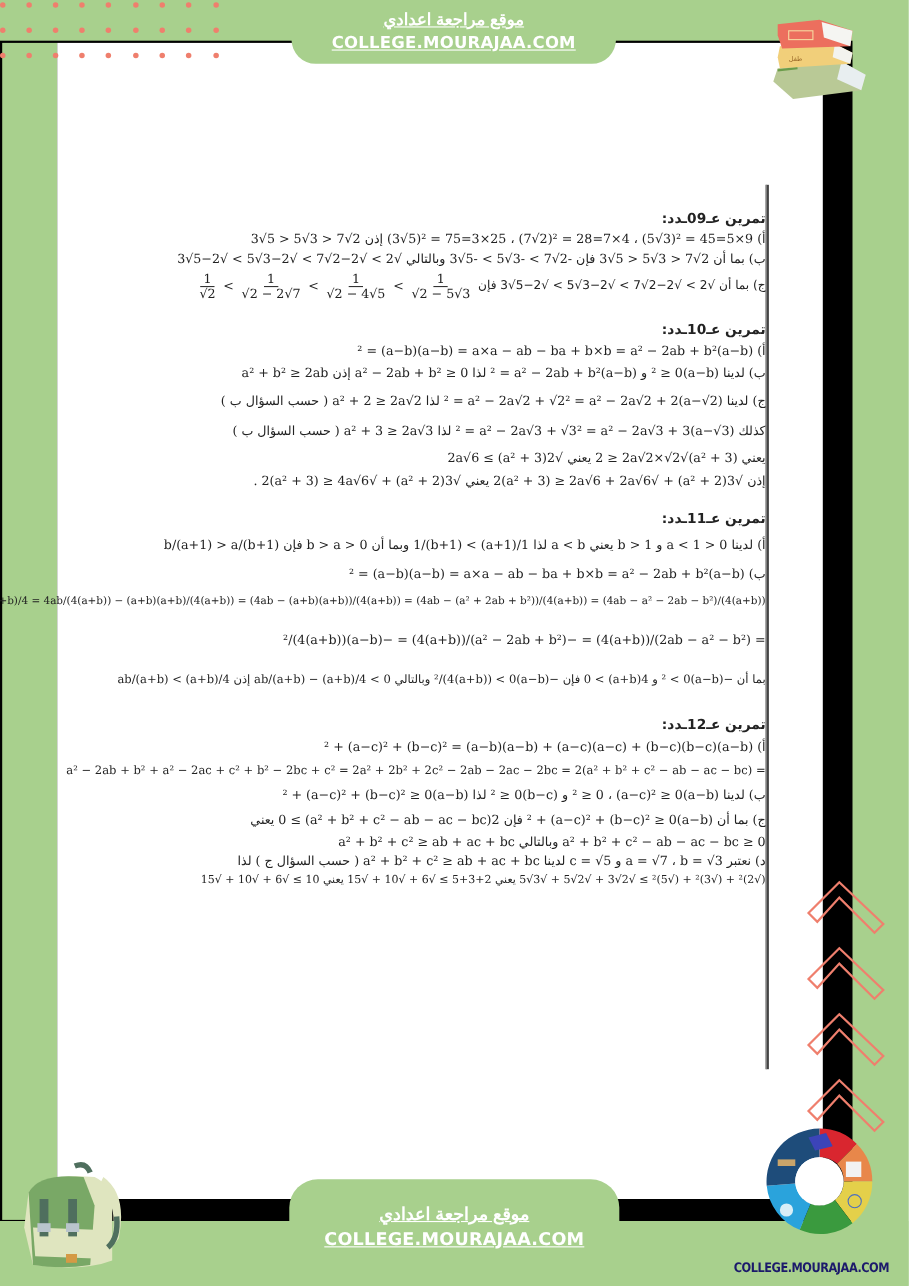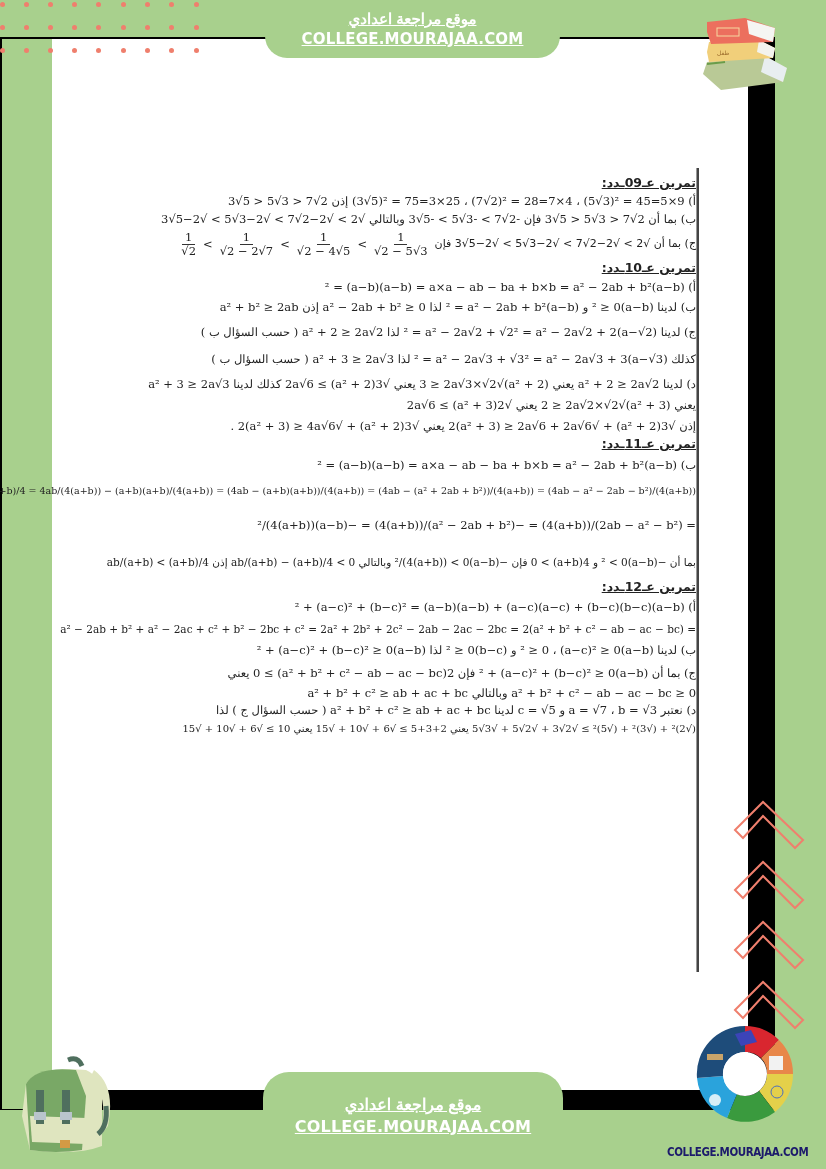--- a/index.html
+++ b/index.html
@@ -19,21 +19,21 @@
   .tab-top .tab-en{line-height:20px;}
   .tab-bottom .tab-ar{margin-top:22px;font-size:16px;line-height:22px;}
   .tab-bottom .tab-en{font-size:16px;line-height:22px;}
   .books{position:absolute;left:695px;top:12px;width:110px;height:82px;}
   .backpack{position:absolute;left:16px;top:1056px;width:96px;height:100px;}
   .wheel{position:absolute;left:695px;top:1022px;width:100px;height:110px;}
   .brand-bottom{position:absolute;left:667px;top:1145px;font-family:"DejaVu Sans",sans-serif;font-weight:bold;font-size:12px;color:#1c1a6b;letter-spacing:-0.5px;transform:scaleX(0.86);transform-origin:left;}
   .chevrons{position:absolute;left:733px;top:790px;width:85px;height:240px;}
   .content{position:absolute;left:112px;top:176px;width:584px;direction:rtl;color:#222;font-size:12px;line-height:1.15;}
   .rule{position:absolute;left:696px;top:168px;width:2px;height:804px;background:#444;border-left:1px solid #999;}
-  .ex-title{font-family:"DejaVu Sans",sans-serif;font-weight:bold;font-size:12.5px;text-decoration:underline;margin:0 0 3px 0;text-align:right;}
+  .ex-title{font-family:"DejaVu Sans",sans-serif;font-weight:bold;font-size:12.5px;margin:16px 0 3px 0;text-align:right;}
   .line{white-space:nowrap;margin:0;padding:2px 0;font-size:11.5px;}
   .frac-line{display:flex;justify-content:flex-start;align-items:center;gap:4px;direction:rtl;padding:3px 0;}
   .frac{display:inline-flex;flex-direction:column;align-items:center;font-size:11.5px;direction:ltr;vertical-align:middle;}
   .frac .n{border-bottom:1px solid #333;padding:0 3px;}
   .frac .d{padding:0 3px;}
   .ltr-row{direction:ltr;display:flex;align-items:center;gap:4px;flex-wrap:nowrap;font-size:11.5px;}
   .ar{font-family:"DejaVu Sans",sans-serif;font-size:11px;direction:rtl;unicode-bidi:embed;}
 </style>
 </head>
 <body>
@@ -120,25 +120,25 @@
           <span class="d">√2 − 5√3</span>
         </span>
     </span>
   </div>
 
   <div class="ex-title">تمرين عـ10ـدد:</div>
   <p class="line">أ) (a−b)² = (a−b)(a−b) = a×a − ab − ba + b×b = a² − 2ab + b²</p>
   <p class="line" style="padding:5px 0">ب) لدينا (a−b)² ≥ 0 و (a−b)² = a² − 2ab + b² لذا a² − 2ab + b² ≥ 0 إذن a² + b² ≥ 2ab</p>
   <p class="line" style="padding:7px 0">ج) لدينا (a−√2)² = a² − 2a√2 + √2² = a² − 2a√2 + 2 لذا a² + 2 ≥ 2a√2 ( حسب السؤال ب )</p>
   <p class="line" style="padding:7px 0">كذلك (a−√3)² = a² − 2a√3 + √3² = a² − 2a√3 + 3 لذا a² + 3 ≥ 2a√3 ( حسب السؤال ب )</p>
-  <p class="line" style="padding:4px 0">د) لدينا a² + 2 ≥ 2a√2 يعني (a² + 2)√3 ≥ 2a√3×√2 يعني √3(a² + 2) ≥ 2a√6 كذلك لدينا a² + 3 ≥ 2a√3</p>
   <p class="line" style="padding:4px 0">يعني (a² + 3)√2 ≥ 2a√2×√2 يعني √2(a² + 3) ≥ 2a√6</p>
   <p class="line" style="padding:4px 0">إذن √3(a² + 2) + √2(a² + 3) ≥ 2a√6 + 2a√6 يعني √3(a² + 2) + √2(a² + 3) ≥ 4a√6 .</p>
 
   <div class="ex-title">تمرين عـ11ـدد:</div>
+  <p class="line" style="padding:8px 0">أ) لدينا 0 &lt; a &lt; 1 و b &gt; 1 يعني a &lt; b لذا 1/(a+1) &gt; 1/(b+1) وبما أن b &gt; a &gt; 0 فإن b/(a+1) &gt; a/(b+1)</p>
   <p class="line" style="padding:4px 0">ب) (a−b)² = (a−b)(a−b) = a×a − ab − ba + b×b = a² − 2ab + b²</p>
   <p class="line" style="padding:10px 0;font-size:9.5px">ab/(a+b) − (a+b)/4 = 4ab/(4(a+b)) − (a+b)(a+b)/(4(a+b)) = (4ab − (a+b)(a+b))/(4(a+b)) = (4ab − (a² + 2ab + b²))/(4(a+b)) = (4ab − a² − 2ab − b²)/(4(a+b))</p>
   <p class="line" style="padding:12px 0;text-align:right">= (2ab − a² − b²)/(4(a+b)) = −(a² − 2ab + b²)/(4(a+b)) = −(a−b)²/(4(a+b))</p>
   <p class="line" style="padding:12px 0;font-size:10.5px">بما أن −(a−b)² &lt; 0 و 4(a+b) &gt; 0 فإن −(a−b)²/(4(a+b)) &lt; 0 وبالتالي ab/(a+b) − (a+b)/4 &lt; 0 إذن ab/(a+b) &lt; (a+b)/4</p>
 
   <div class="ex-title">تمرين عـ12ـدد:</div>
   <p class="line" style="padding:4px 0">أ) (a−b)² + (a−c)² + (b−c)² = (a−b)(a−b) + (a−c)(a−c) + (b−c)(b−c)</p>
   <p class="line" style="padding:4px 0;font-size:10.5px">= a² − 2ab + b² + a² − 2ac + c² + b² − 2bc + c² = 2a² + 2b² + 2c² − 2ab − 2ac − 2bc = 2(a² + b² + c² − ab − ac − bc)</p>
   <p class="line" style="padding:5px 0">ب) لدينا (a−b)² ≥ 0 ، (a−c)² ≥ 0 و (b−c)² ≥ 0 لذا (a−b)² + (a−c)² + (b−c)² ≥ 0</p>
   <p class="line" style="padding:5px 0">ج) بما أن (a−b)² + (a−c)² + (b−c)² ≥ 0 فإن 2(a² + b² + c² − ab − ac − bc) ≥ 0 يعني</p>

